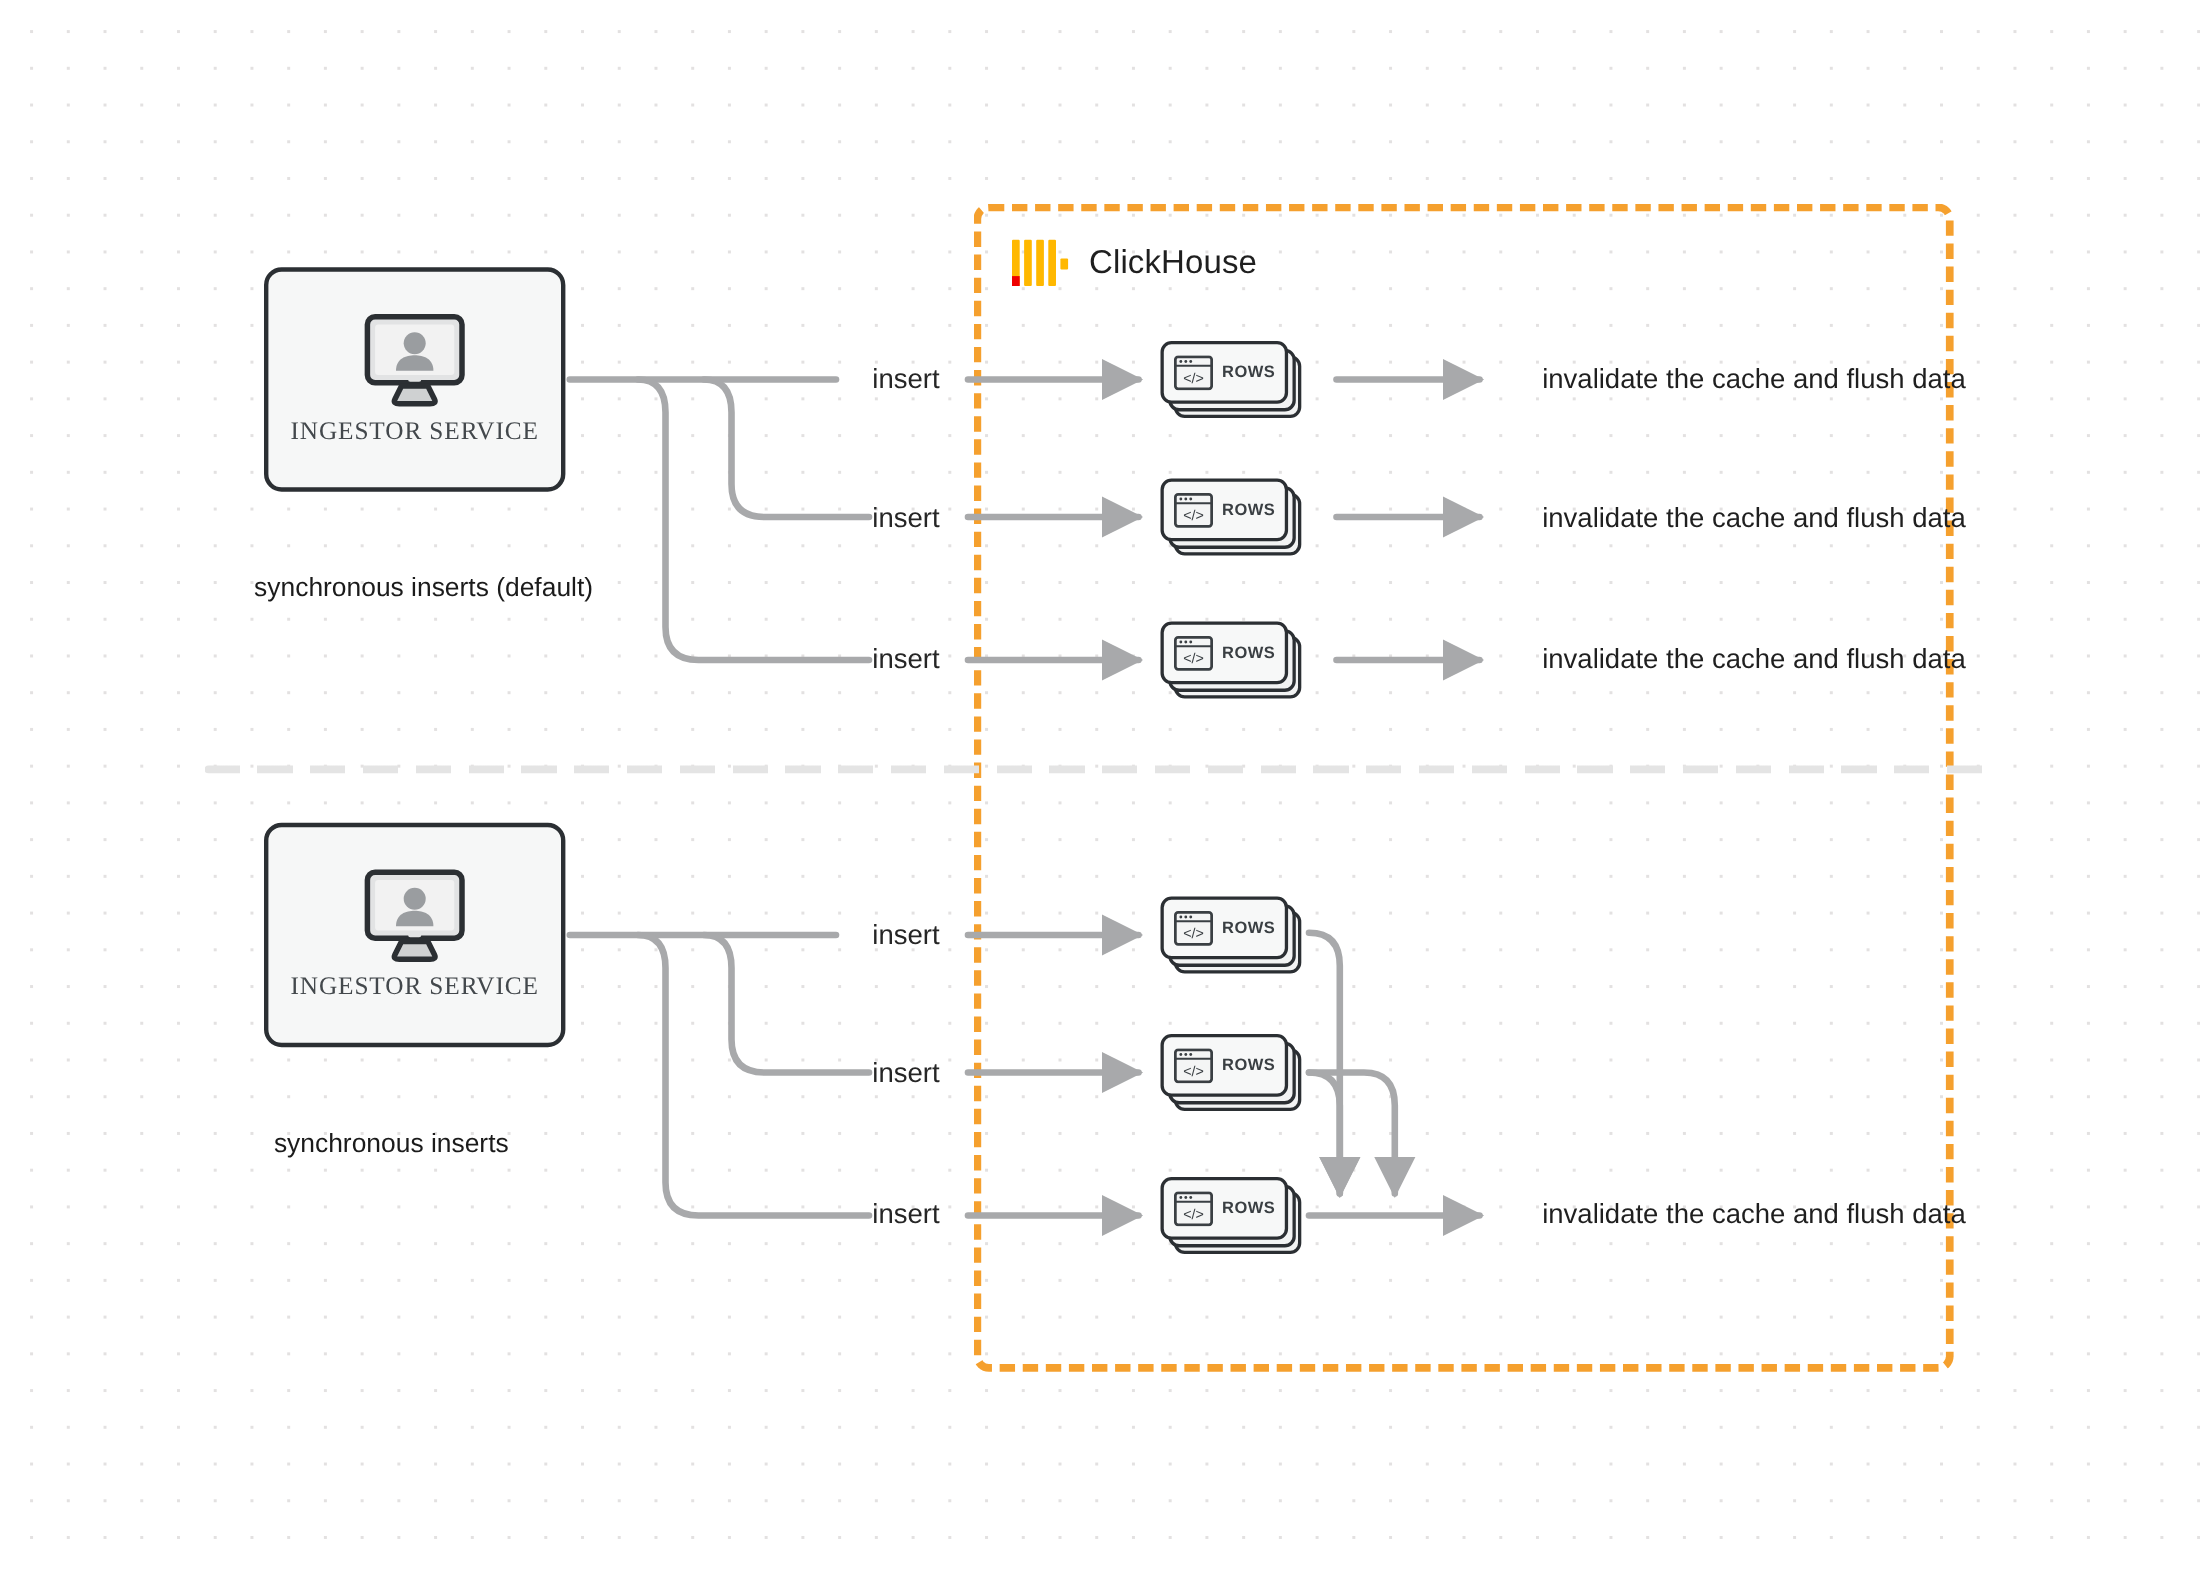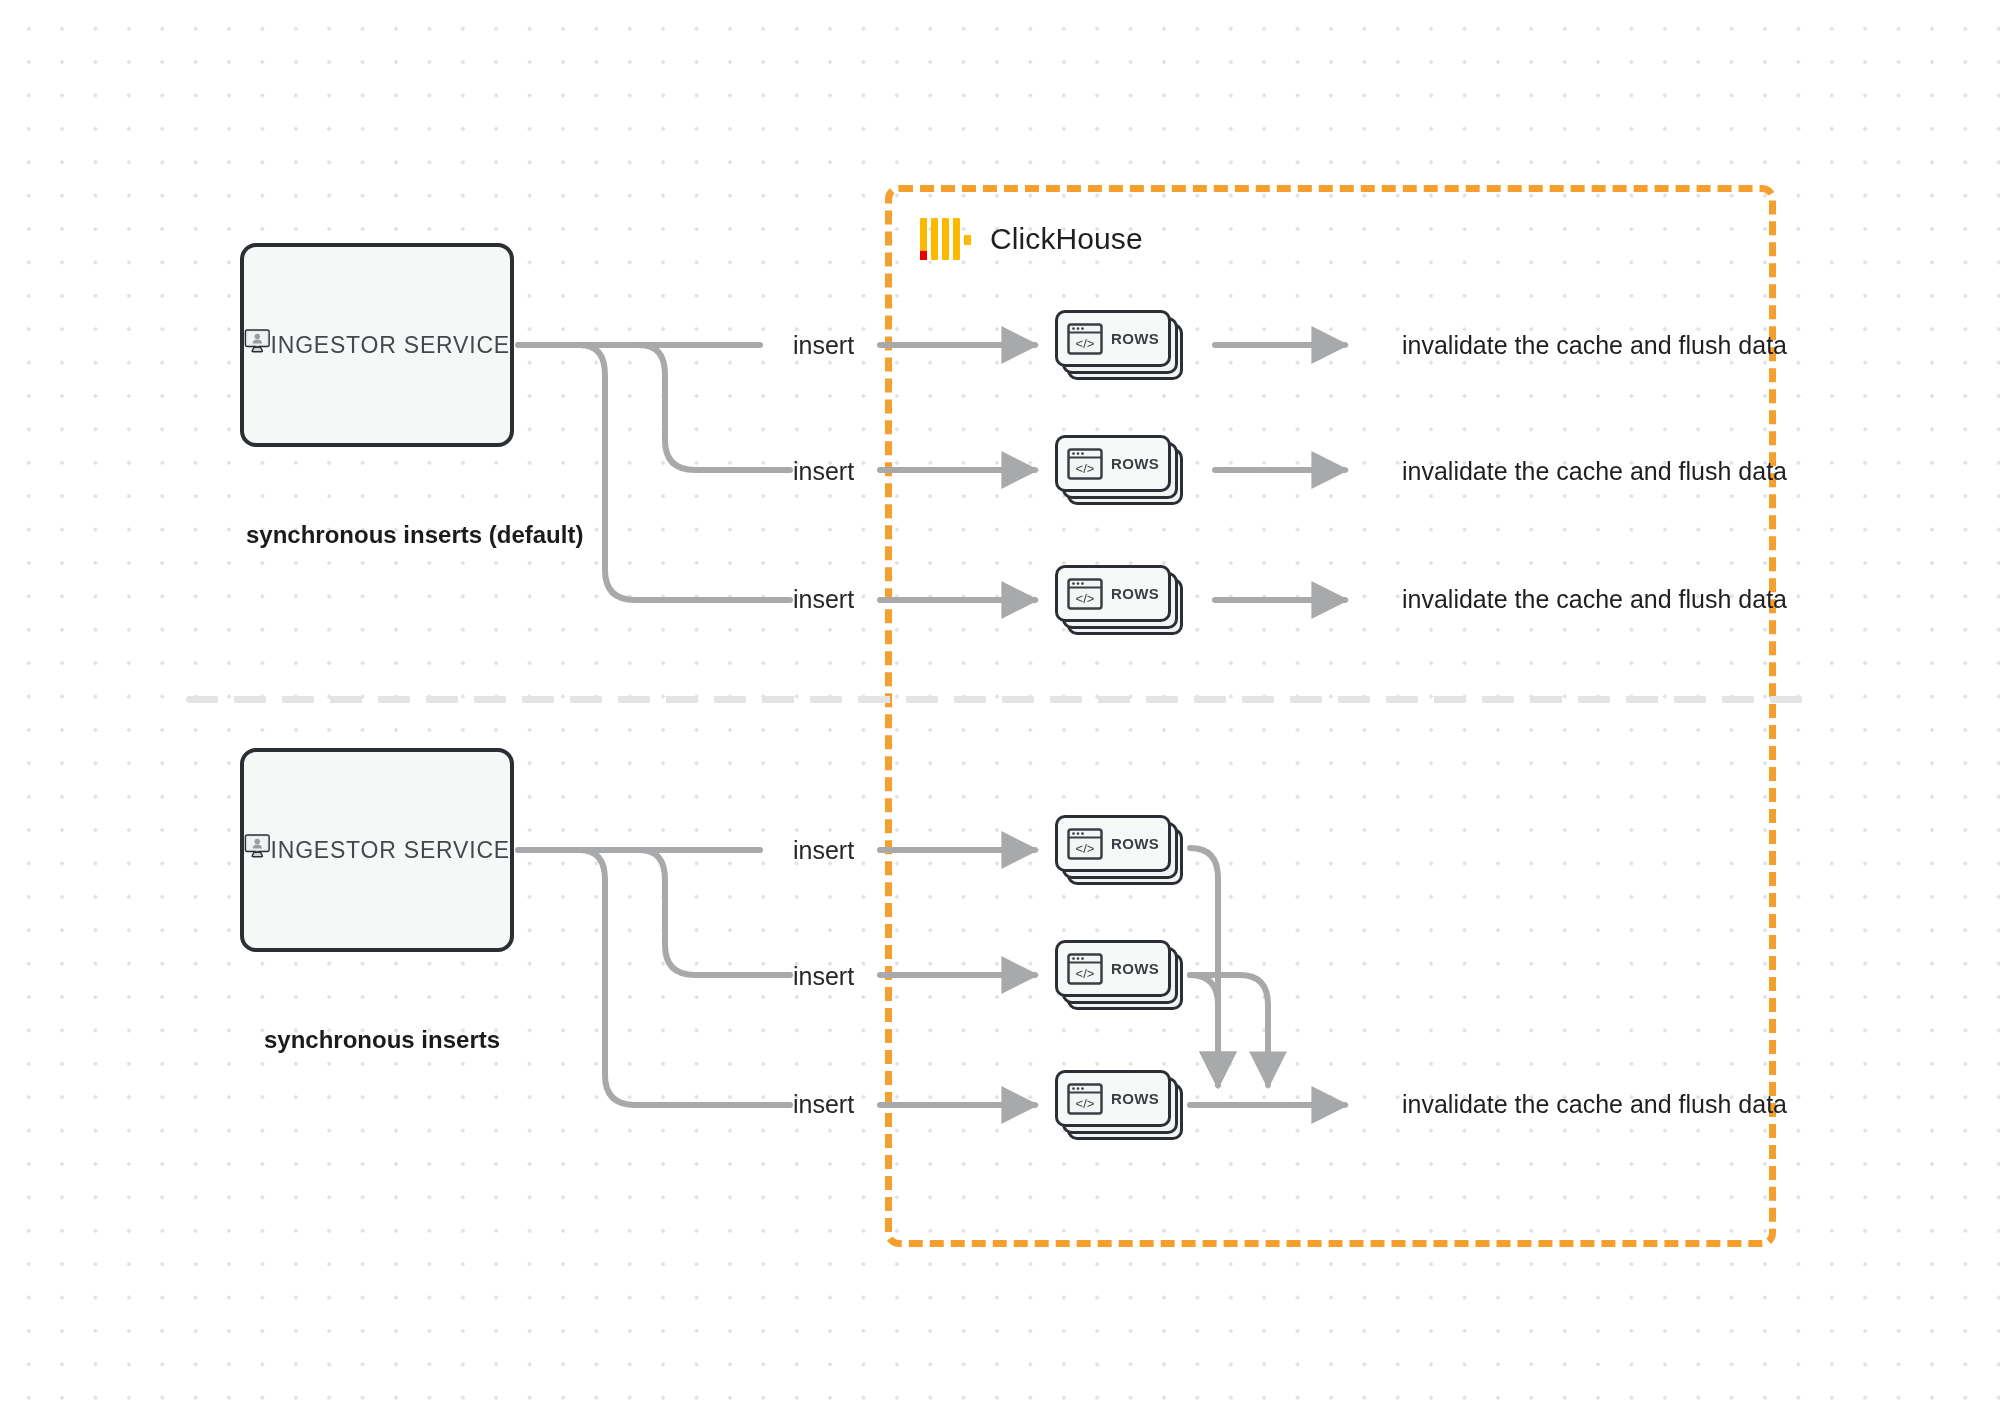--- a/index.html
+++ b/index.html
@@ -90,44 +90,44 @@
   
   .ingestor {
     position: absolute;
     width: 274px;
     height: 204px;
     background: #f6f7f7;
     border: 4px solid #2b2f33;
     border-radius: 16px;
     box-sizing: border-box;
     display: flex;
-    flex-direction: row;
+    flex-direction: column;
     align-items: center;
     justify-content: center;
+    font-family: Liberation Serif, serif;
   }
   .ingestor .monitor {
     width: 96px;
     height: 86px;
     margin-bottom: 8px;
   }
   .ingestor .caption {
     font-size: 23px;
     color: #43484c;
     letter-spacing: 0.8px;
     white-space: nowrap;
   }
 
   
   .mode-label {
     position: absolute;
     font-size: 24px;
-    font-weight: bold;
+    font-weight: normal;
     color: #1b1b1b;
     white-space: nowrap;
-    margin-left: 15px;
   }
 
   
   .divider {
     position: absolute;
     left: 186px;
     top: 696px;
     width: 1630px;
     height: 7px;
     background-image: repeating-linear-gradient(

